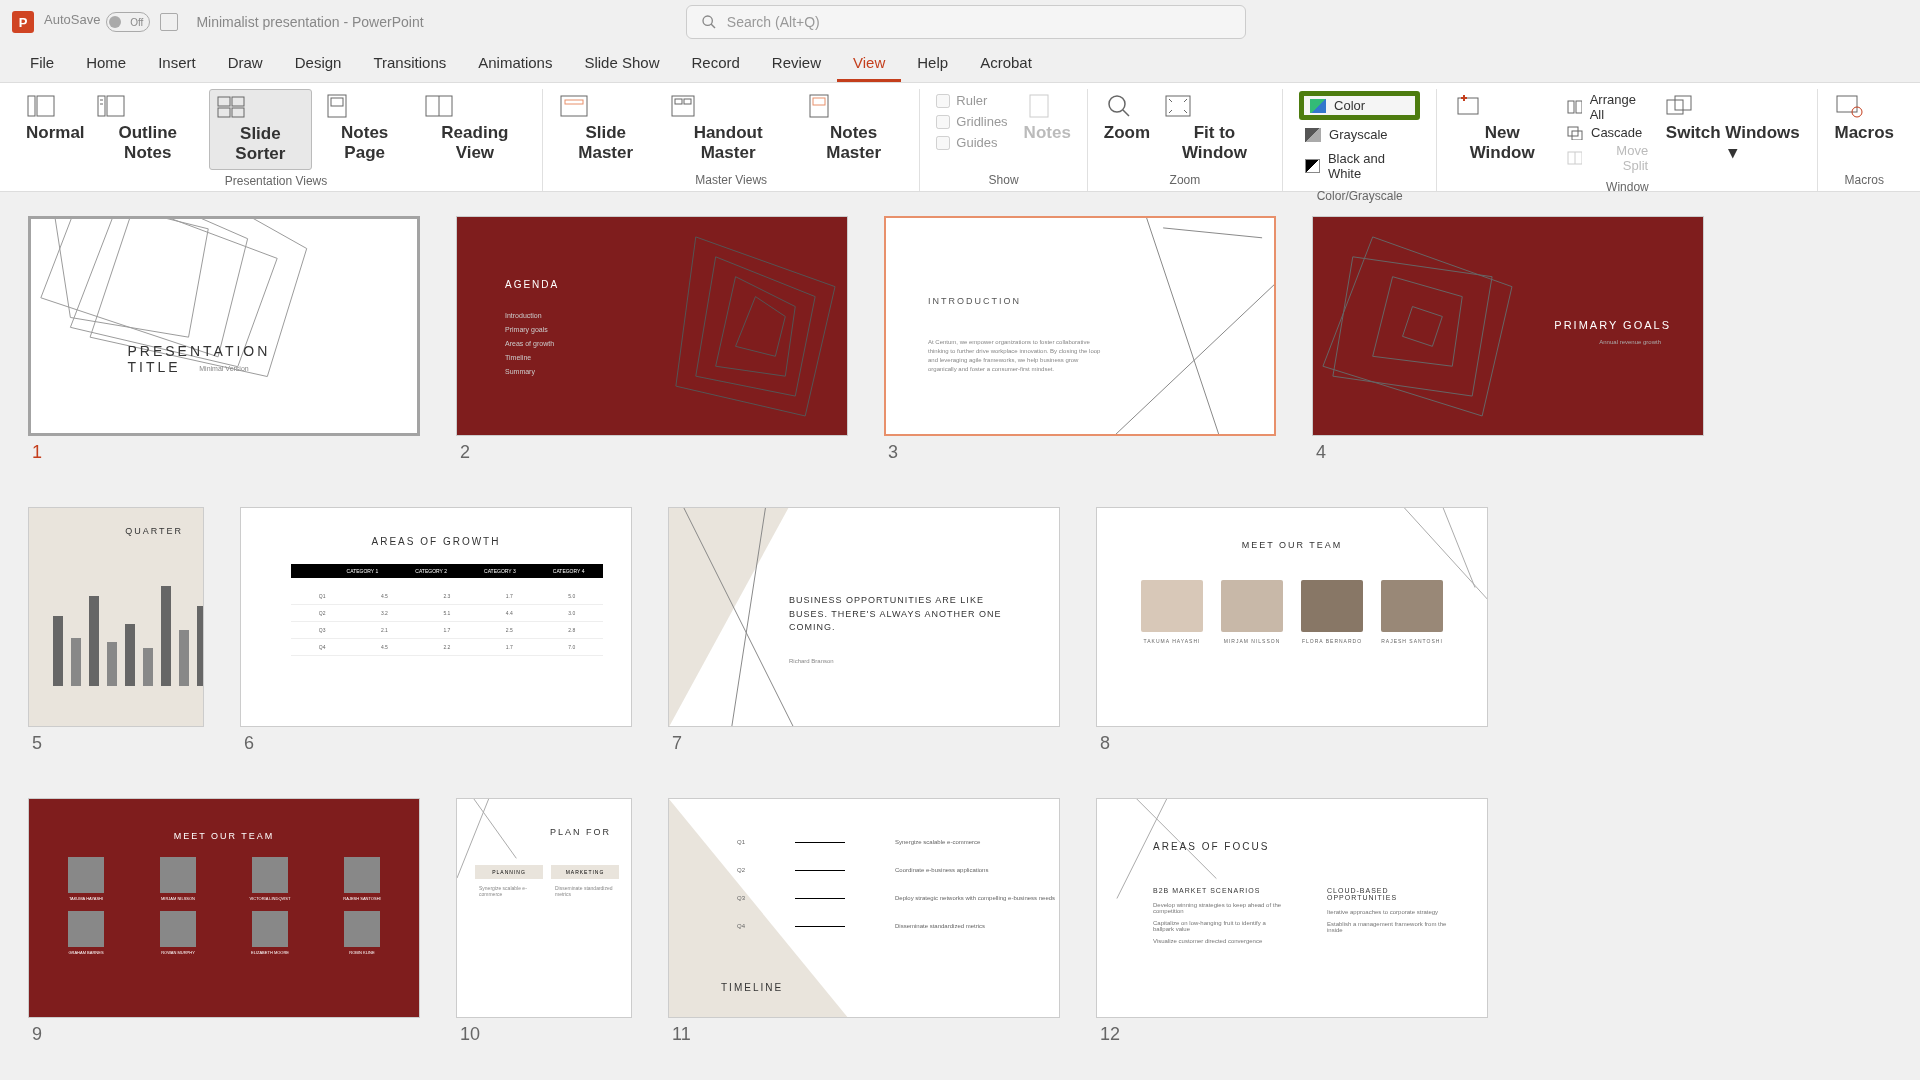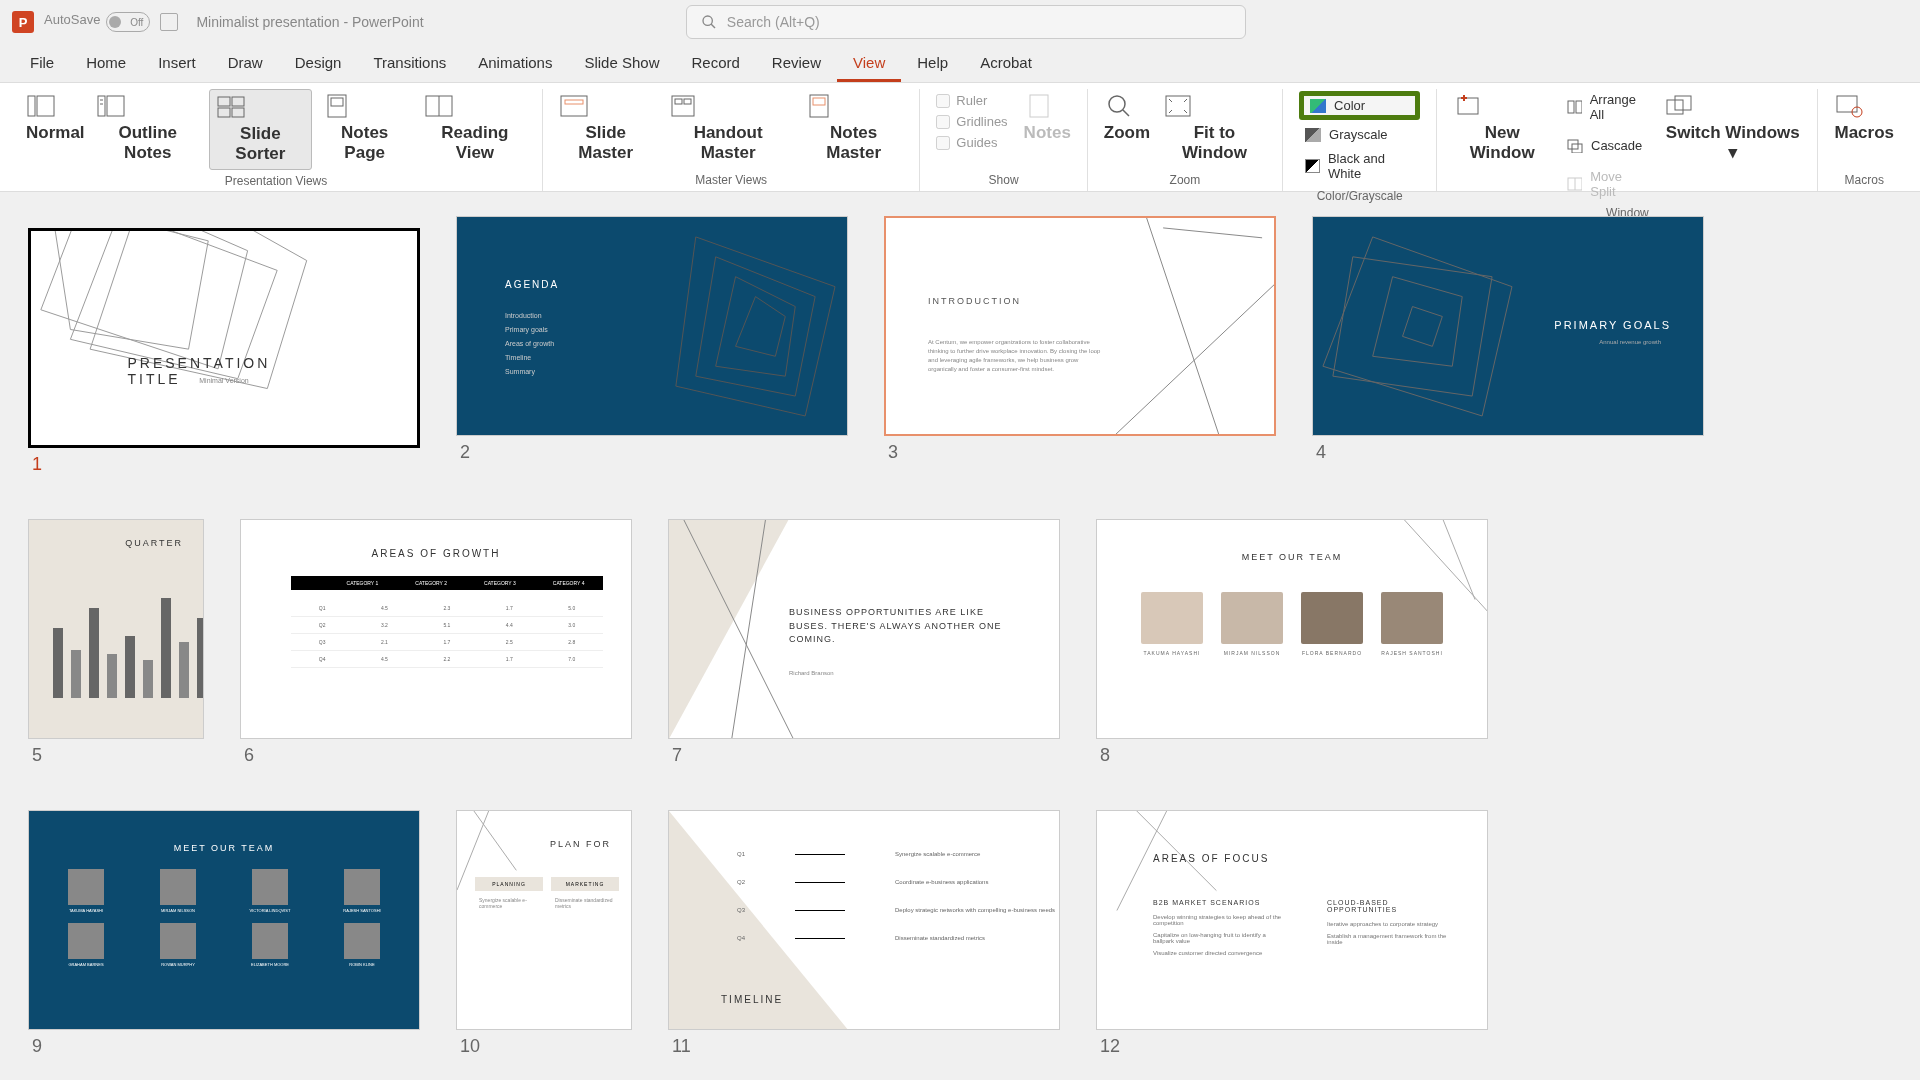--- a/index.html
+++ b/index.html
@@ -32,36 +32,36 @@
 .btn-lg.active { background: #e8e8e8; border: 1px solid #bbb; }
 .btn-lg .ico { width: 30px; height: 26px; display: flex; align-items: center; justify-content: center; }
 .btn-lg .lbl { text-align: center; line-height: 1.2; }
 .chk-list { display: flex; flex-direction: column; gap: 6px; padding: 4px 6px; }
 .chk { display: flex; align-items: center; gap: 6px; font-size: 13px; color: #999; }
 .chk input { width: 14px; height: 14px; }
 .color-list { display: flex; flex-direction: column; gap: 5px; padding: 2px 6px; }
 .color-item { display: flex; align-items: center; gap: 8px; font-size: 13px; color: #333; padding: 2px 6px; border-radius: 3px; cursor: pointer; }
 .color-item.active { border: 5px solid #4d7c0f; background: #f5f5f5; }
 .color-sw { width: 16px; height: 14px; }
-.win-list { display: flex; flex-direction: column; gap: 14px; padding: 2px; }
+.win-list { display: flex; flex-direction: column; gap: 1px; padding: 2px; }
 .win-item { display: flex; align-items: center; gap: 8px; font-size: 13px; color: #333; padding: 1px 4px; cursor: pointer; }
-.win-item.disabled { color: #bbb; }
+.win-item.disabled { color: #bbb; text-align: right; }
 
 
 .sorter { padding: 24px 10px 10px 28px; display: flex; flex-wrap: wrap; gap: 44px 36px; align-content: flex-start; height: calc(1080px - 44px - 38px - 110px); overflow: hidden; }
 .slide-wrap { display: flex; flex-direction: column; gap: 6px; }
 .slide { width: 392px; height: 220px; background: #fff; border: 1px solid #ccc; position: relative; overflow: hidden; cursor: pointer; }
-.slide.sel-red { border: 3px solid #000000; margin-top: 12px; }
+.slide.sel-red { border: 3px solid #a3a3a3; }
 .slide.sel-or { border: 2px solid #e8906b; }
 .slide.partial { width: 176px; }
 .snum { font-size: 18px; color: #666; padding-left: 4px; }
 .snum.active { color: #c43e1c; }
 
 
-.dark { background: #0c4a6e; color: #fff; }
+.dark { background: #7f1d1d; color: #fff; }
 .beige { background: #e9e4dc; }
 .th-title { position: absolute; left: 50%; top: 58%; transform: translateX(-50%); font-size: 14px; letter-spacing: 3px; color: #333; }
 .th-sub { position: absolute; left: 50%; top: 68%; transform: translateX(-50%); font-size: 7px; color: #888; }
 .geo-lines { position: absolute; inset: 0; }
 .agenda-t { position: absolute; left: 48px; top: 62px; font-size: 10px; letter-spacing: 2px; }
 .agenda-list { position: absolute; left: 48px; top: 92px; font-size: 7px; line-height: 2; color: #ccc; }
 .intro-t { position: absolute; left: 42px; top: 78px; font-size: 9px; letter-spacing: 2px; color: #555; }
 .intro-body { position: absolute; left: 42px; top: 120px; font-size: 6px; color: #888; width: 180px; line-height: 1.5; }
 .goals-t { position: absolute; right: 32px; top: 50%; transform: translateY(-60%); font-size: 11px; letter-spacing: 2px; }
 .goals-sub { position: absolute; right: 42px; top: 56%; font-size: 6px; color: #aaa; }

